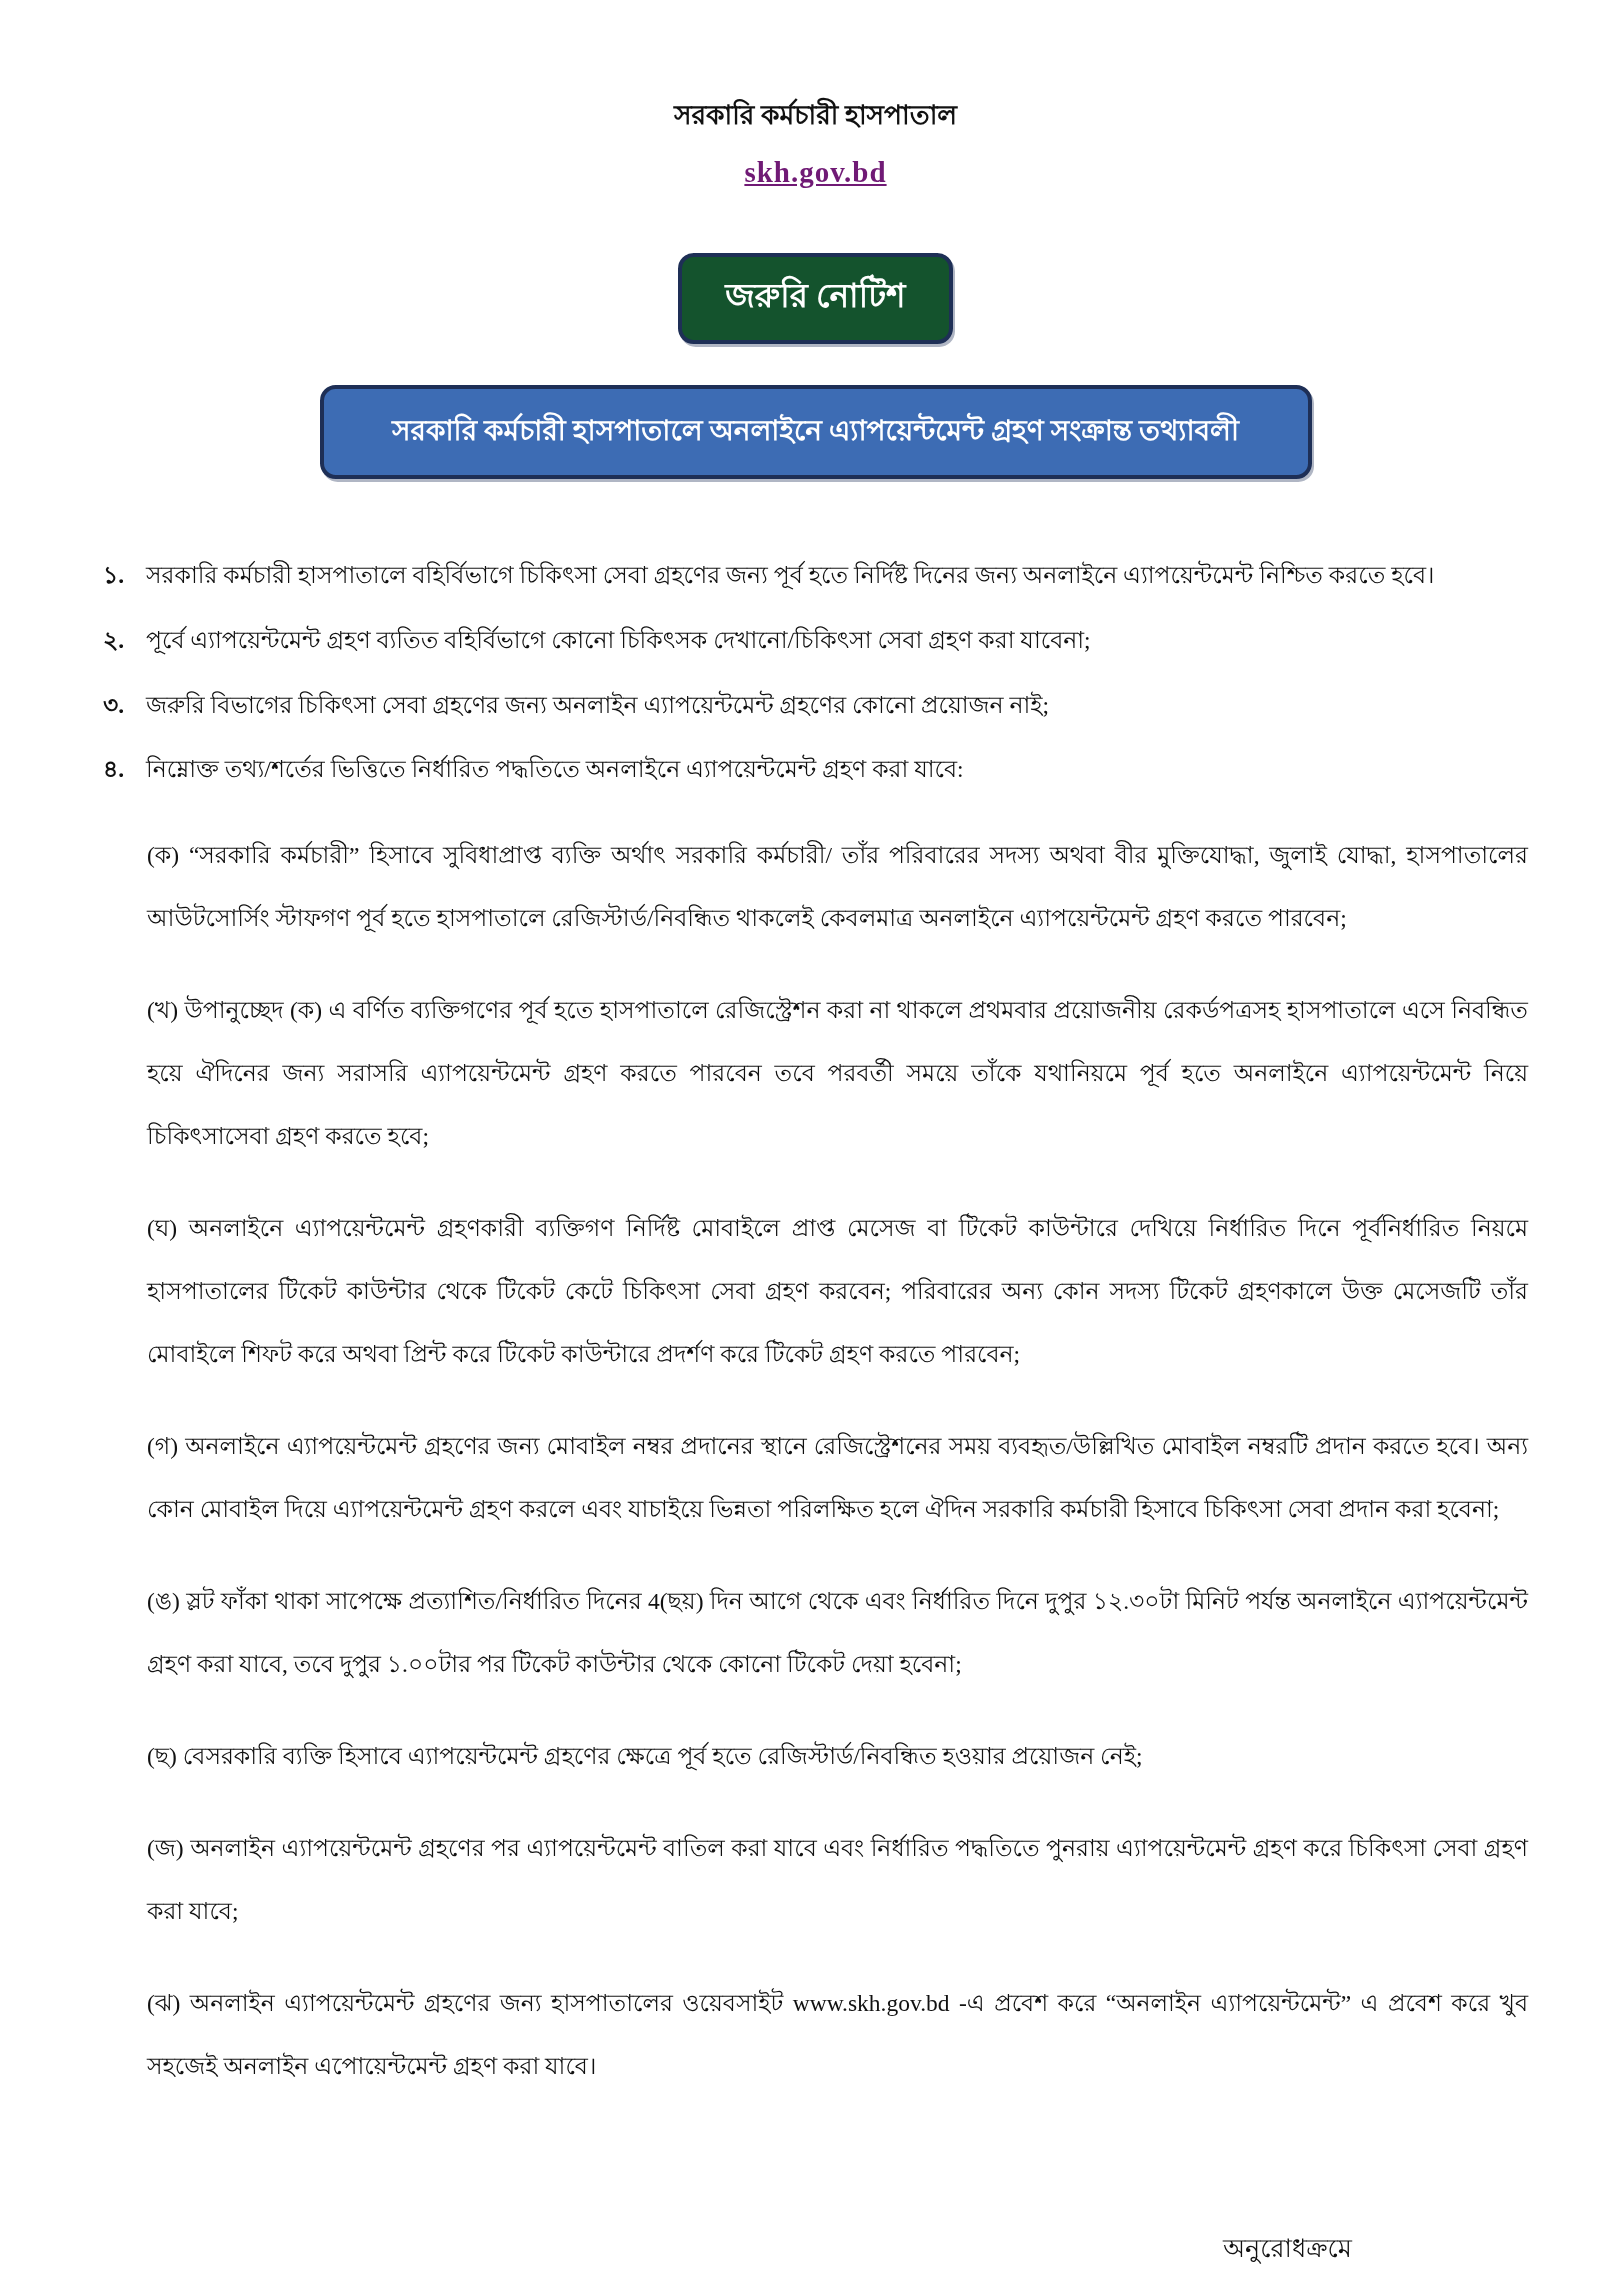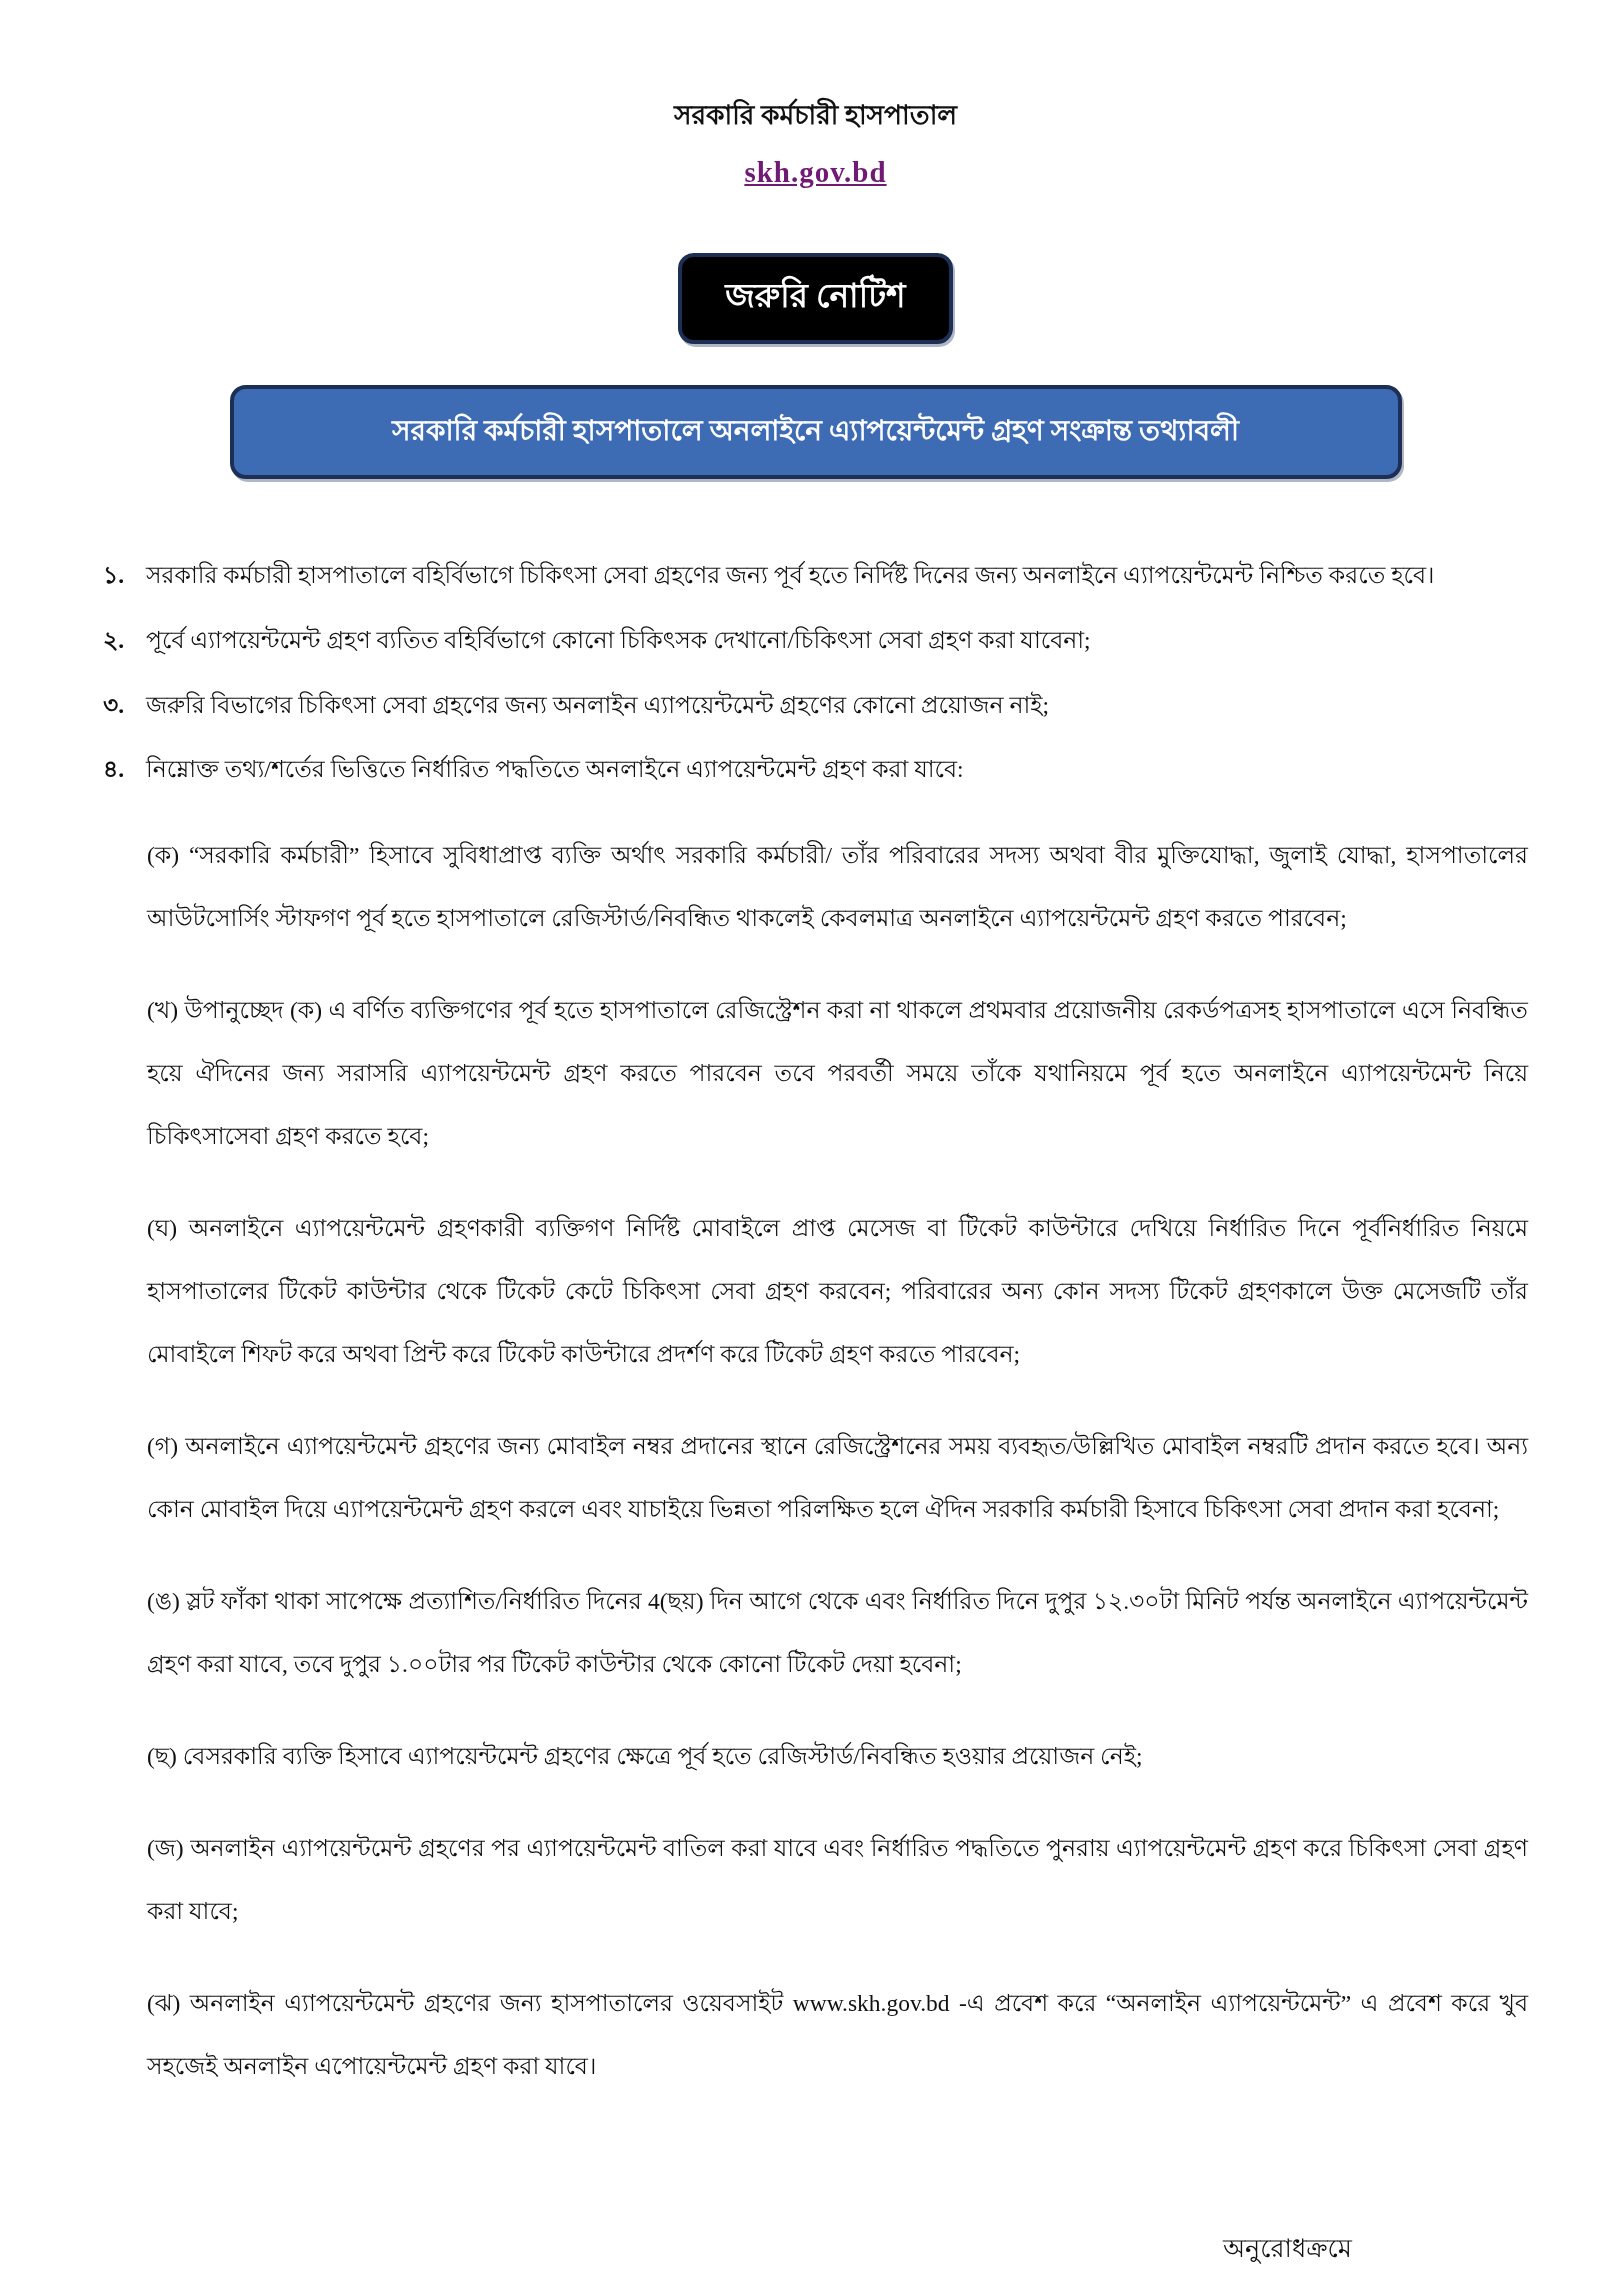--- a/index.html
+++ b/index.html
@@ -30,33 +30,33 @@
     font-size: 29px;
     font-weight: bold;
     text-decoration: underline;
     color: #701a75;
     letter-spacing: 1px;
   }
   
   .badge-wrap { text-align: center; margin-top: 57px; }
   .notice-badge {
     display: inline-block;
-    background: #000000;
+    background: #14532d;
     border: 4.9px solid #1e2f56;
     border-radius: 15.7px;
     color: #ffffff;
     font-weight: bold;
     font-size: 33px;
     padding: 13.7px 43px;
     box-shadow: 2px 2.9px 0 rgba(30,47,86,0.35);
   }
   .banner-wrap { text-align: center; margin-top: 41px; }
   .banner {
     display: inline-block;
-    width: 1172px;
+    width: 992px;
     background: #3d6cb4;
     border: 4.9px solid #1e2f56;
     border-radius: 15.7px;
     color: #ffffff;
     font-weight: bold;
     font-size: 28px;
     padding: 19.6px 17.6px;
     box-shadow: 2px 2.9px 0 rgba(30,47,86,0.35);
   }
   

